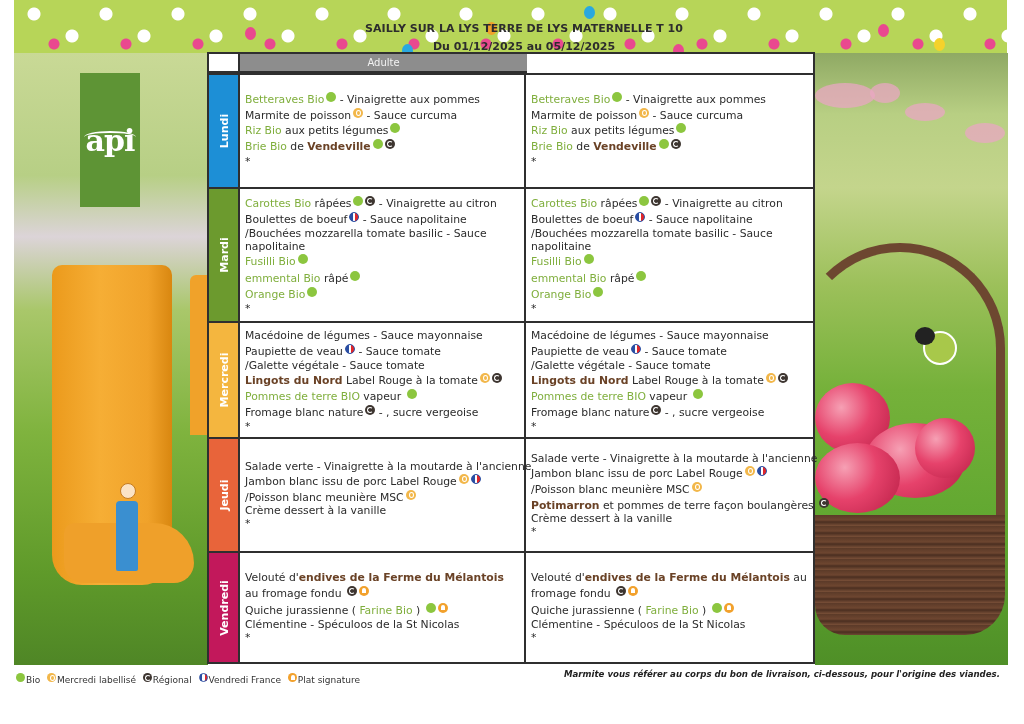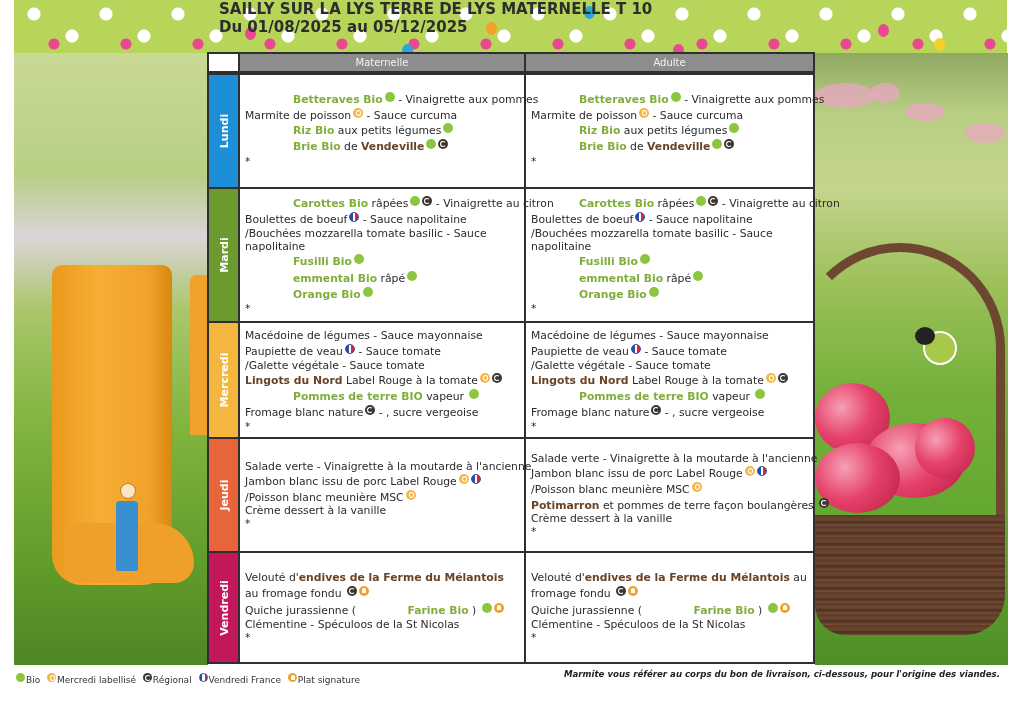--- a/index.html
+++ b/index.html
@@ -12,22 +12,22 @@
     background-color: #b7d558;
     background-image:
       radial-gradient(circle at 20px 14px, #ffffff 6px, transparent 7px),
       radial-gradient(circle at 58px 36px, #ffffff 6px, transparent 7px),
       radial-gradient(circle at 40px 44px, #e9498f 5px, transparent 6px);
     background-size: 72px 53px;
     overflow: hidden;
   }
   .dot { position: absolute; width: 11px; height: 13px; border-radius: 50%; }
   .title {
-    position: absolute; left: 205px; width: 610px; top: 0; text-align: left;
-    font-weight: bold; font-size: 15px; color: #2d2d2d; line-height: 18px;
+    position: absolute; left: 205px; width: 610px; top: 20px; text-align: center;
+    font-weight: bold; font-size: 11px; color: #2d2d2d; line-height: 18px;
     font-family: "DejaVu Sans", sans-serif;
   }
 
   
   .left-photo {
     position: absolute; left: 14px; top: 53px; width: 194px; height: 612px;
     background: linear-gradient(180deg, #c9d996 0%, #b7cf85 20%, #dcd4d8 30%, #a9c76a 42%, #7fb33e 62%, #5f9a2a 85%, #4f8626 100%);
     overflow: hidden;
   }
   .api-logo {
@@ -103,21 +103,21 @@
   }
   .cell {
     padding: 0 6px 0 5px; font-size: 10.8px; line-height: 15.4px; color: #2b2b2b;
     display: flex; flex-direction: column; justify-content: center;
   }
   .cell.mat { width: 286px; border-right: 2px solid #2f2f2f; }
   .cell.adu { width: 287px; }
   .line { white-space: nowrap; }
   .line.wrap { white-space: normal; }
   .line.gap { margin-top: 1px; }
-  .g { color: #7fae3c; font-weight: bold; margin-left: 48px; }
+  .g { color: #7fae3c; font-weight: normal; }
   .b { color: #6a4226; font-weight: bold; }
 
   
   .ic {
     display: inline-block; width: 10px; height: 10px; border-radius: 50%;
     vertical-align: 1px; margin-left: 2px; position: relative;
     font-size: 5px; line-height: 10px; text-align: center; color: #fff; font-weight: bold;
   }
   .ic.bio { background: #8cc63f; }
   .ic.label { background: #f2b74a; }
@@ -143,31 +143,35 @@
 <div class="header-band">
   <span class="dot" style="left:231px;top:27px;background:#e9498f"></span>
   <span class="dot" style="left:388px;top:44px;background:#29a8e0"></span>
   <span class="dot" style="left:472px;top:22px;background:#f0a22a"></span>
   <span class="dot" style="left:570px;top:6px;background:#29a8e0"></span>
   <span class="dot" style="left:659px;top:44px;background:#e9498f"></span>
   <span class="dot" style="left:864px;top:24px;background:#e9498f"></span>
   <span class="dot" style="left:920px;top:38px;background:#f5d22b"></span>
   <div class="title">
     <div>SAILLY SUR LA LYS TERRE DE LYS MATERNELLE T 10</div>
-    <div>Du 01/08/2025 au 05/12/2025</div>
+    <div>Du 01/12/2025 au 05/12/2025</div>
   </div>
 </div>
 
 <div class="left-photo">
   <div class="boot2"></div>
   <div class="boot"></div>
   <div class="boot-foot"></div>
   <div class="kid">
     <div class="head"></div>
       <div class="overall"></div>
+  </div>
+  <div class="api-logo">
+    <span class="wave"></span>
+    <span>api</span>
   </div>
 </div>
 
 <div class="right-photo">
   <span class="blossom" style="left:0;top:30px;width:60px;height:25px"></span>
   <span class="blossom" style="left:55px;top:30px;width:30px;height:20px"></span>
   <span class="blossom" style="left:90px;top:50px;width:40px;height:18px"></span>
   <span class="blossom" style="left:150px;top:70px;width:40px;height:20px"></span>
   <div class="basket-handle"></div>
   <span class="apple" style="left:0;top:330px;width:75px;height:70px"></span>
@@ -175,21 +179,20 @@
   <span class="apple" style="left:0;top:390px;width:85px;height:70px"></span>
   <span class="apple" style="left:100px;top:365px;width:60px;height:60px"></span>
   <div class="basket"></div>
   <span class="climber"></span>
   <span class="climber-head"></span>
 </div>
 
 <div class="menu">
   <div class="head-row">
     <div class="corner"></div>
-    <div class="col-head mat">Maternelle</div>
     <div class="col-head adu">Adulte</div>
   </div>
 
   <div class="day-row" style="top:19px;height:114px">
     <div class="day-label" style="background:#1d8fd6">
         <span>Lundi</span>
       </div>
     <div class="cell mat">
       <div class="line"><span class="g">Betteraves Bio</span><i class="ic bio"></i><span> - Vinaigrette aux pommes</span></div>
       <div class="line"><span>Marmite de poisson</span><i class="ic label"></i><span> - Sauce curcuma</span></div>

